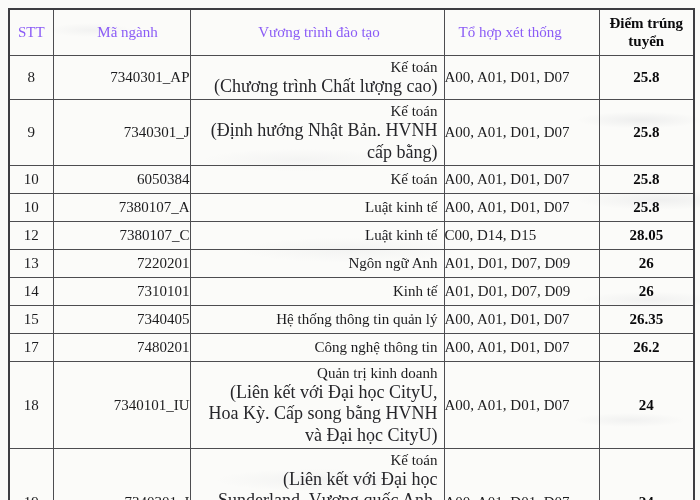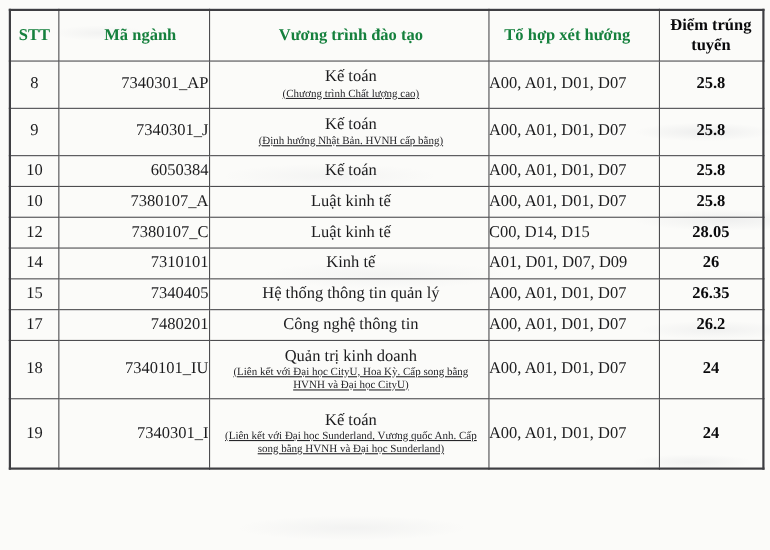--- a/index.html
+++ b/index.html
@@ -32,52 +32,52 @@
   }
   .score-table td, .score-table th {
     border: 1px solid #4d4d50;
     vertical-align: middle;
     font-size: 15px;
     line-height: 1.22;
     overflow: hidden;
   }
   .score-table { border: 2px solid #3e3e42; }
   thead th {
-    font-weight: 700;
+    font-weight: 400;
     font-size: 15.5px;
-    color: #15803d;
+    color: #8b5cf6;
   }
   tr.rh-head { height: 46px; }
   tr.rh-1 { height: 28px; }
   tr.rh-2 { height: 43px; }
   tr.rh-3 { height: 53px; }
   tr.rh-4 { height: 64px; }
   .c-stt   { width: 44px;  text-align: center; }
   .c-code  { width: 137px; text-align: right; padding-left: 12px; }
-  .c-prog  { width: 254px; text-align: center; padding: 2px 6px 2px 10px; }
+  .c-prog  { width: 254px; text-align: right; padding: 2px 6px 2px 10px; }
   .c-combo { width: 155px; text-align: left; padding-left: 0; }
   .c-score { width: 95px;  text-align: center; font-weight: 700; color: #0a0a0c; }
   th.c-code, th.c-prog { text-align: center; }
   th.c-combo { text-align: left; padding-left: 14px; }
   th.c-score { text-align: center; padding: 0 6px; margin-top: 24px; }
   .prog-main { font-size: 15px; }
-  .prog-note { font-size: 10px; line-height: 1.18; color: #26262a; text-decoration: underline; }
+  .prog-note { font-size: 18px; line-height: 1.18; color: #26262a; }
 </style>
 </head>
 <body>
 
 <div class="scan-noise"></div>
 
 <table class="score-table">
   <thead>
     <tr class="rh-head">
       <th class="c-stt">STT</th>
       <th class="c-code">Mã ngành</th>
       <th class="c-prog">Vương trình đào tạo</th>
-      <th class="c-combo">Tổ hợp xét hướng</th>
+      <th class="c-combo">Tổ hợp xét thống</th>
       <th class="c-score">Điểm trúng tuyển</th>
     </tr>
   </thead>
   <tbody>
     <tr class="rh-2">
       <td class="c-stt">8</td>
       <td class="c-code">7340301_AP</td>
       <td class="c-prog">
         <div class="prog-main">Kế toán</div>
         <div class="prog-note">(Chương trình Chất lượng cao)</div>
@@ -116,20 +116,29 @@
     <tr class="rh-1">
       <td class="c-stt">12</td>
       <td class="c-code">7380107_C</td>
       <td class="c-prog">
         <div class="prog-main">Luật kinh tế</div>
       </td>
       <td class="c-combo">C00, D14, D15</td>
       <td class="c-score">28.05</td>
     </tr>
     <tr class="rh-1">
+      <td class="c-stt">13</td>
+      <td class="c-code">7220201</td>
+      <td class="c-prog">
+        <div class="prog-main">Ngôn ngữ Anh</div>
+      </td>
+      <td class="c-combo">A01, D01, D07, D09</td>
+      <td class="c-score">26</td>
+    </tr>
+    <tr class="rh-1">
       <td class="c-stt">14</td>
       <td class="c-code">7310101</td>
       <td class="c-prog">
         <div class="prog-main">Kinh tế</div>
       </td>
       <td class="c-combo">A01, D01, D07, D09</td>
       <td class="c-score">26</td>
     </tr>
     <tr class="rh-1">
       <td class="c-stt">15</td>

